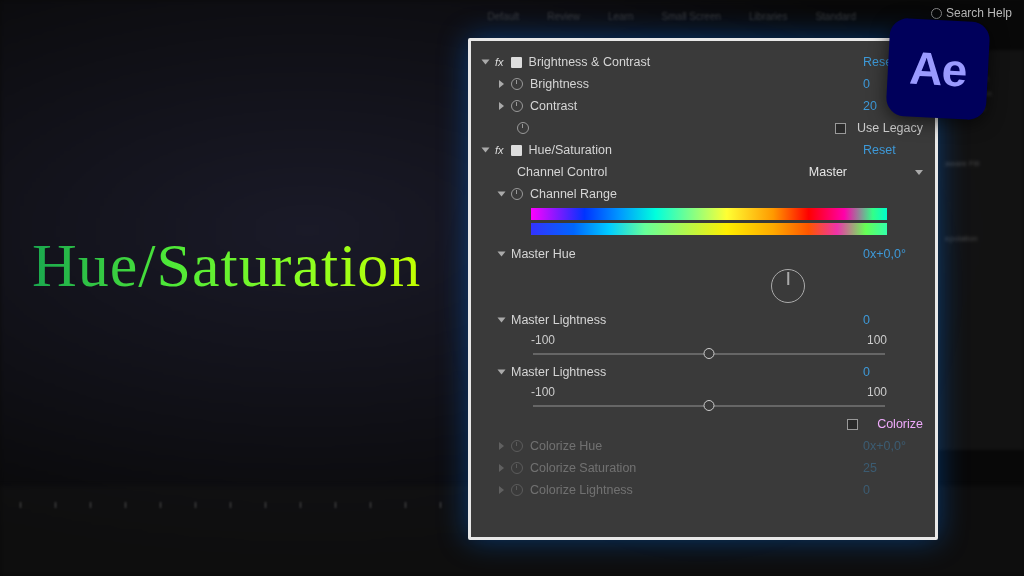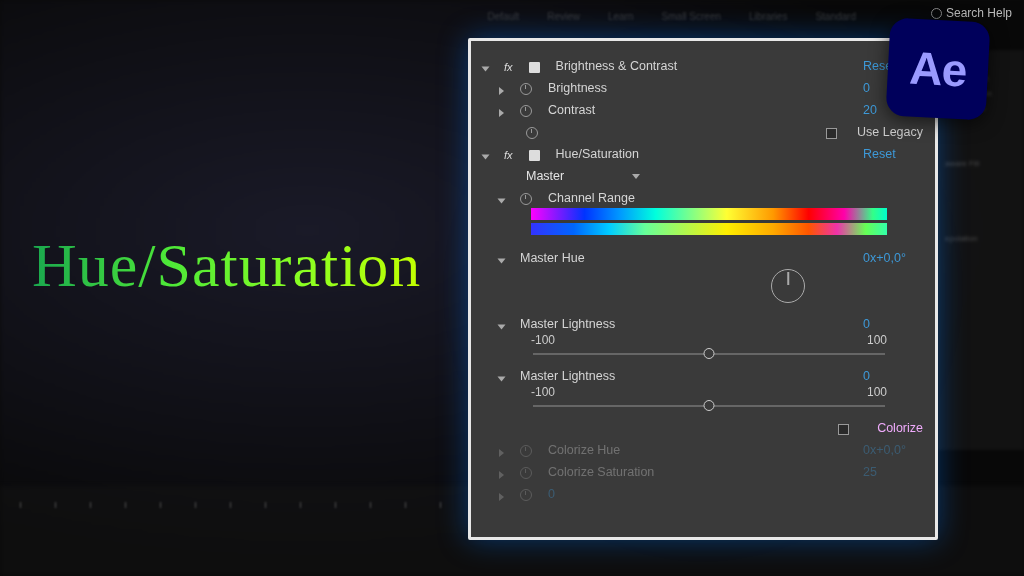--- a/index.html
+++ b/index.html
@@ -53,21 +53,21 @@
 .panel {
   position: absolute; left: 468px; top: 38px; width: 470px; height: 502px;
   background: #3a3a3a;
   border: 3px solid #e8e8e8;
   border-radius: 2px;
   padding: 10px 12px;
   color: #c8c8c8; font-size: 12.5px;
   box-shadow: 0 0 30px rgba(0,120,255,.4);
 }
 .row {
-  display: flex; align-items: flex-end; height: 22px; gap: 16px;
+  display: flex; align-items: center; height: 22px; gap: 7px;
 }
 .tri { width: 0; height: 0; border-top: 4px solid transparent; border-bottom: 4px solid transparent; border-left: 5px solid #aaa; cursor: pointer; }
 .tri.open { transform: rotate(90deg); }
 .fx { font-style: italic; font-size: 11px; color: #ddd; }
 .effect-icon { width: 11px; height: 11px; background: #ddd; border-radius: 1px; }
 .label { flex: 1; color: #d5d5d5; }
 .value { color: #3d99d8; cursor: pointer; min-width: 60px; }
 .stopwatch {
   width: 12px; height: 12px; border: 1.5px solid #999;
   border-radius: 50%; position: relative;
@@ -223,20 +223,21 @@
 
   <div class="row">
     <span class="tri open"></span>
     <span class="fx">fx</span>
     <span class="effect-icon"></span>
     <span class="label">Hue/Saturation</span>
     <span class="value">Reset</span>
   </div>
   <div class="row indent1">
     <span style="width:11px"></span>
+    <span class="label">Channel Control</span>
     <span class="dropdown">
       <span>Master</span>
       <span class="dropdown-caret"></span>
     </span>
   </div>
   <div class="row indent1">
     <span class="tri open"></span>
     <span class="stopwatch"></span>
     <span class="label">Channel Range</span>
   </div>
@@ -294,19 +295,20 @@
   </div>
   <div class="row indent1 disabled">
     <span class="tri"></span>
     <span class="stopwatch"></span>
     <span class="label">Colorize Saturation</span>
     <span class="value">25</span>
   </div>
   <div class="row indent1 disabled">
     <span class="tri"></span>
     <span class="stopwatch"></span>
+    <span class="label">Colorize Lightness</span>
     <span class="value">0</span>
   </div>
 </div>
 
 <div class="ae-logo">
   <span>Ae</span>
 </div>
 
 </body></html>

